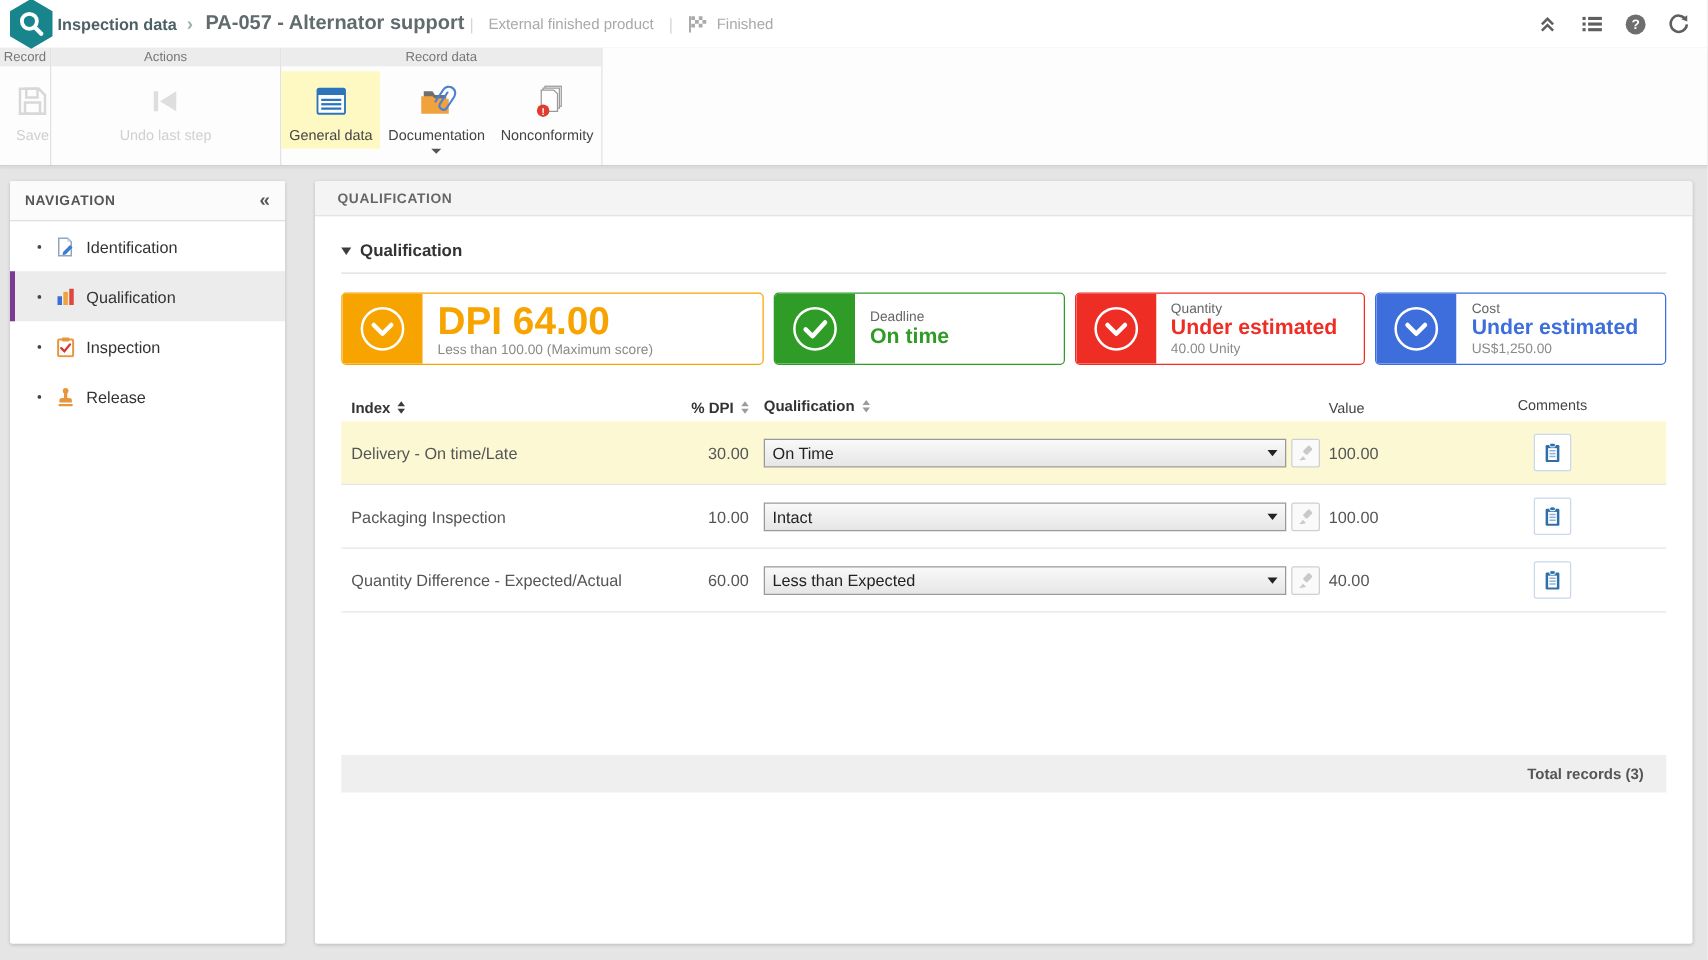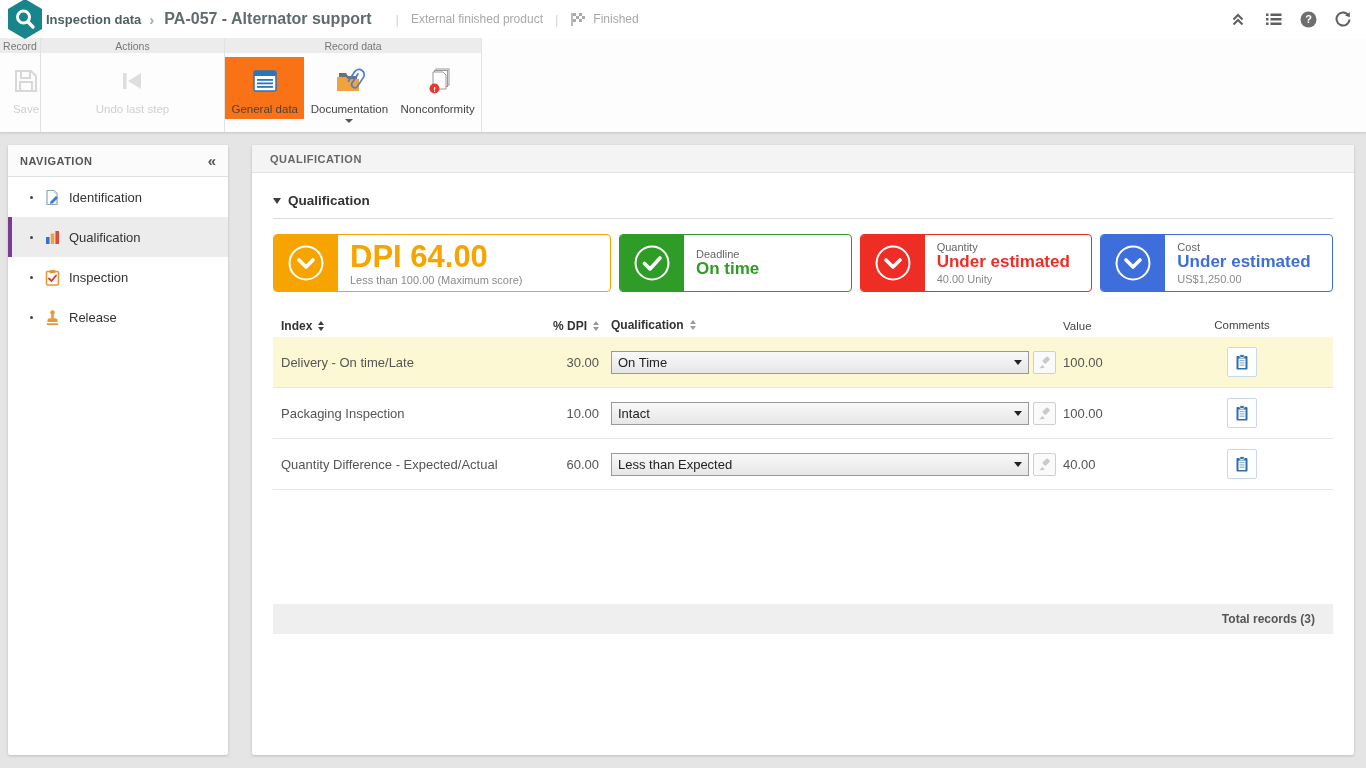--- a/index.html
+++ b/index.html
@@ -5,40 +5,40 @@
   * { margin:0; padding:0; box-sizing:border-box; }
   html,body { width:1366px; height:768px; overflow:hidden; background:#e5e5e5;
               font-family:"Liberation Sans", sans-serif; }
 
   
   .topbar { height:38px; background:#fff; display:flex; align-items:center; position:relative; }
   .logo-wrap { width:46px; height:38px; position:relative; }
   .logo-wrap svg { position:absolute; left:6px; top:-1px; }
   .crumb-root { font-size:13px; font-weight:bold; color:#4d6064; margin-right:8px; }
   .crumb-sep { color:#9bb0b3; font-size:15px; font-weight:bold; margin-right:10px; }
-  .rec-title { font-size:16px; font-weight:bold; color:#5f6b6d; margin-right:24px; }
+  .rec-title { font-size:16px; font-weight:bold; color:#5f6b6d; margin-right:4px; }
   .vsep { color:#d5d5d5; font-size:13px; margin:0 12px 0 0; }
   .prod-type { font-size:12px; color:#a9a9a9; margin-right:12px; }
   .status-wrap { display:flex; align-items:center; gap:6px; font-size:12px; color:#a9a9a9; }
   .top-icons { position:absolute; right:14px; top:0; height:38px; display:flex; align-items:center; gap:17px; }
   .top-icons .tico { width:18px; height:18px; cursor:pointer; display:flex; align-items:center; justify-content:center; }
 
   
   .toolbar { height:95px; background:#fdfdfd; border-bottom:1px solid #cfcfcf;
              box-shadow:0 1px 2px rgba(0,0,0,.07); display:flex; }
   .tgroup { border-right:1px solid #e2e2e2; display:flex; flex-direction:column; }
   .tgroup-label { height:15px; background:#ececec; font-size:10.5px; color:#777;
                   display:flex; align-items:center; justify-content:center; }
   .tbtns { flex:1; display:flex; justify-content:space-evenly; align-items:flex-start; padding-top:4px; }
   .tbtn { display:flex; flex-direction:column; align-items:center; padding:6px 8px 4px;
           cursor:pointer; min-width:52px; }
   .tbtn .ticon { height:36px; display:flex; align-items:center; justify-content:center; }
   .tbtn .tlabel { font-size:11.5px; color:#444; margin-top:4px; white-space:nowrap; }
   .tbtn.disabled .tlabel { color:#d0d0d0; }
-  .tbtn.selected { background:#f97316; }
+  .tbtn.selected { background:#fef9c3; }
   .caret-down { width:0; height:0; border-left:4px solid transparent; border-right:4px solid transparent;
                 border-top:4px solid #555; margin-top:4px; }
 
   
   .content { display:flex; padding:12px 12px 13px 8px; gap:24px; height:635px; }
   .card { background:#fff; border-radius:2px; box-shadow:0 1px 3px rgba(0,0,0,.18); }
 
   
   .nav-card { width:220px; display:flex; flex-direction:column; }
   .nav-head { height:32px; border-bottom:1px solid #e0e0e0; background:#fbfbfb; display:flex;

